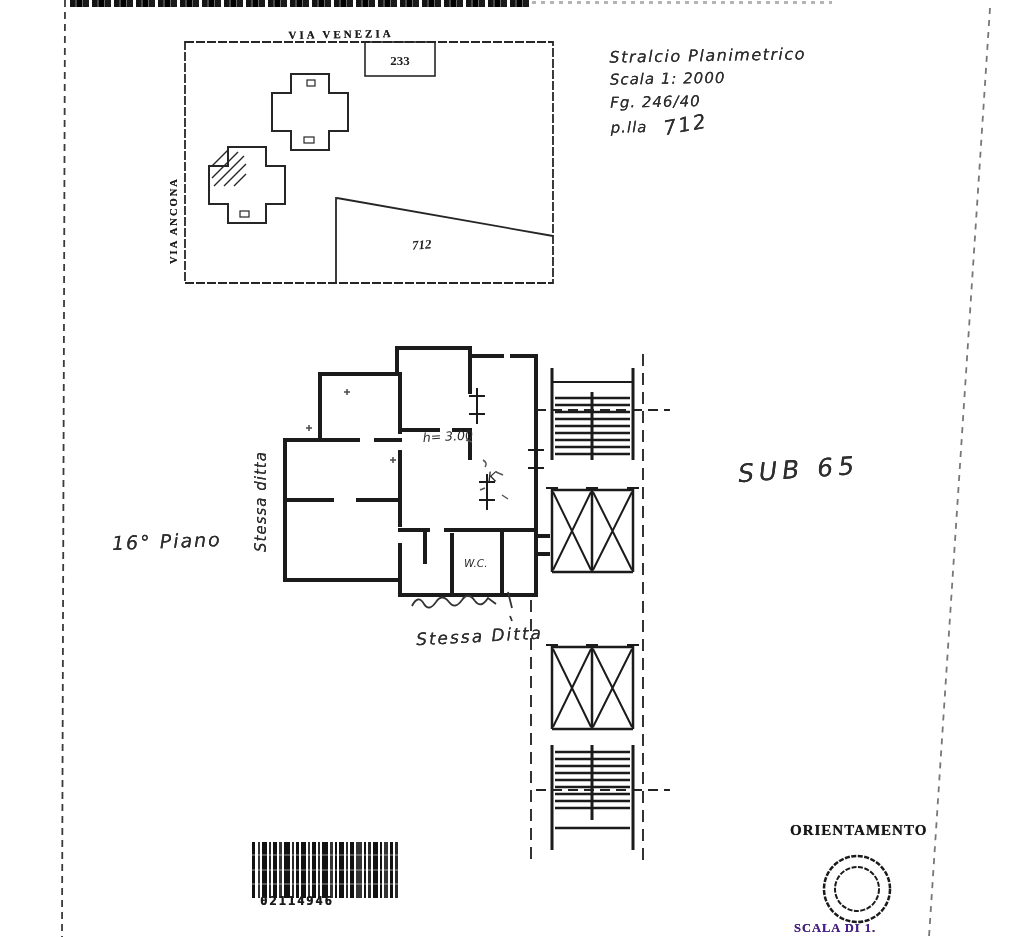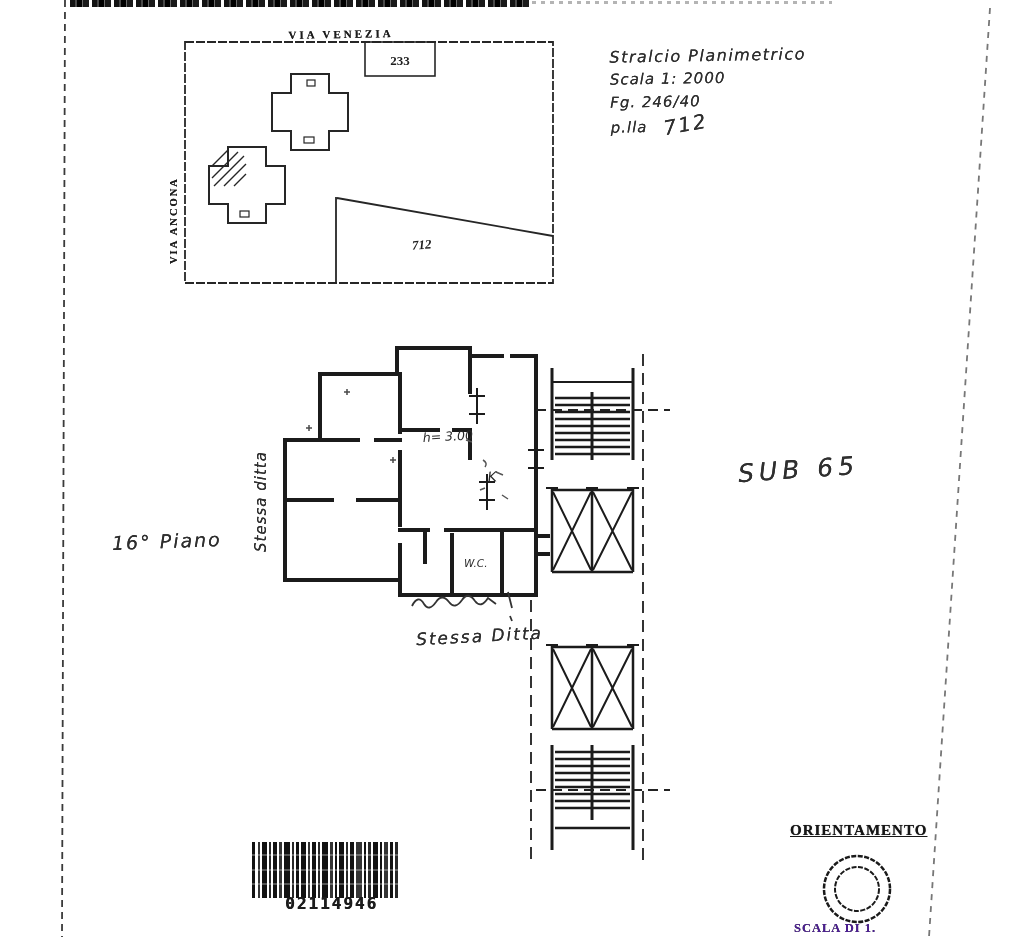--- a/index.html
+++ b/index.html
@@ -30,27 +30,27 @@
   .hw-l4 .big{display:inline-block;font-size:20px;letter-spacing:2px;
       transform:rotate(-9deg);margin-left:16px;}
   .sub-label{left:738px;top:455px;font-size:25px;letter-spacing:5px;transform:rotate(-4deg);}
   .piano-label{left:112px;top:530px;font-size:19px;letter-spacing:2px;transform:rotate(-2deg);}
   .stessa-v{left:252px;top:552px;font-size:15px;letter-spacing:1px;}
   .stessa-h{left:416px;top:626px;font-size:17px;letter-spacing:2px;transform:rotate(-3deg);}
 
   
   .barcode-wrap{left:252px;top:842px;width:150px;}
   .barcode-num{font-family:"DejaVu Sans Mono",monospace;font-weight:700;
-     font-size:16px;letter-spacing:2px;color:#1c1c1c;margin-top:-4px;padding-left:8px;
-     text-shadow:.5px 0 #1c1c1c;margin-left:25px;}
+     font-size:12px;letter-spacing:2px;color:#1c1c1c;margin-top:-4px;padding-left:8px;
+     text-shadow:.5px 0 #1c1c1c;}
 
   
   .comp-title{left:790px;top:822px;width:135px;text-align:center;
      font-family:"Liberation Serif","DejaVu Serif",serif;font-weight:700;font-size:15px;
-     letter-spacing:1px;color:#161616;text-shadow:0 0 .7px #333;text-decoration:underline;}
+     letter-spacing:1px;color:#161616;text-shadow:0 0 .7px #333;}
   .comp-scale{left:794px;top:921px;font-family:"Liberation Serif","DejaVu Serif",serif;
      font-weight:700;font-size:12.5px;letter-spacing:1px;color:#4c1d95;text-shadow:0 0 .6px #333;}
 
   svg{display:block;}
 </style>
 </head>
 <body>
 
 <svg class="abs" style="left:0;top:0;" width="1035" height="937" viewBox="0 0 1035 937">
   <line x1="65" y1="0" x2="62" y2="937" stroke="#3a3a3a" stroke-width="1.8" stroke-dasharray="7,5"></line>

